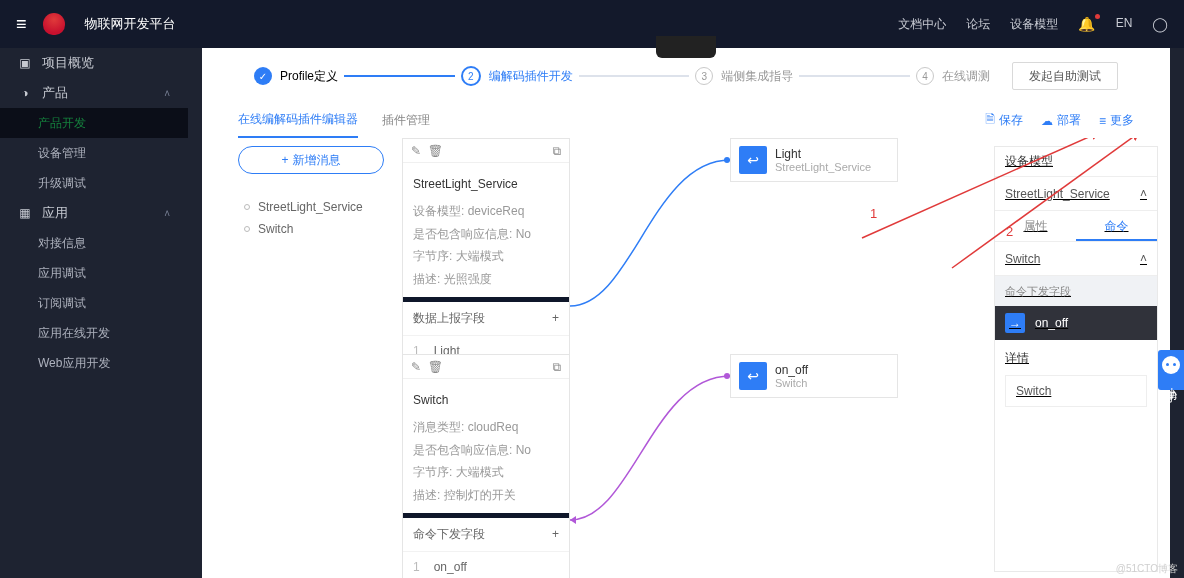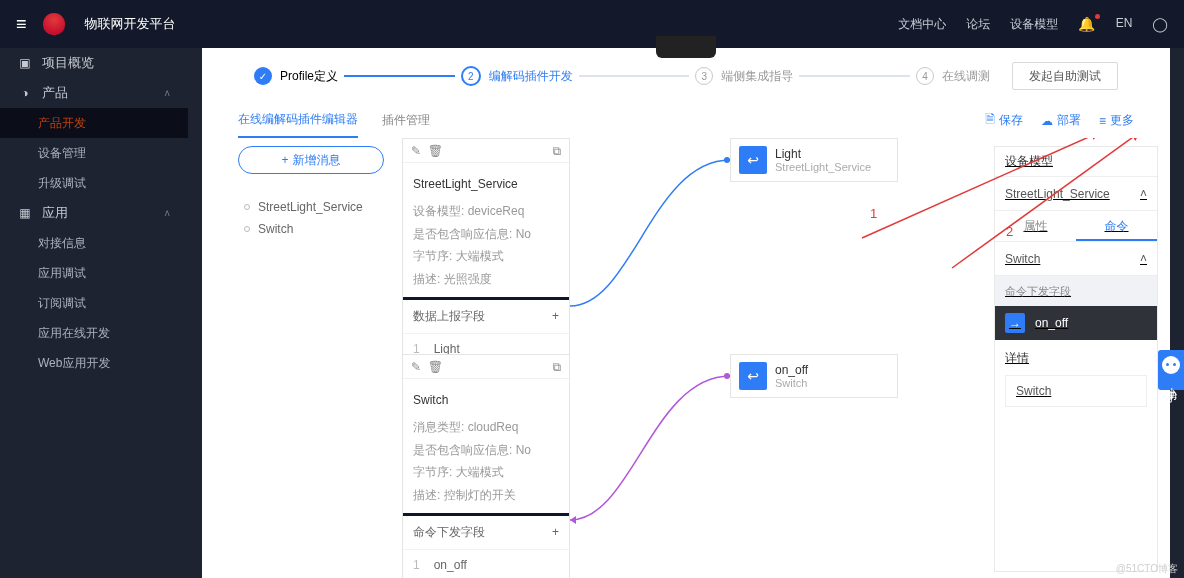--- a/index.html
+++ b/index.html
@@ -13,21 +13,21 @@
 .topbar .project .proj-name { color: #fff; margin-left: 6px; }
 .topbar .spacer { flex: 1; }
 .topbar .nav-right { display: flex; gap: 20px; }
 .topbar .nav-link { color: #c9ccd4; font-size: 12px; cursor: pointer; }
 .topbar .icon-btn { color: #c9ccd4; font-size: 14px; cursor: pointer; position: relative; }
 .topbar .red-dot { position: absolute; top: -2px; right: -4px; width: 5px; height: 5px; background: #e03a3a; border-radius: 50%; }
 
 .sidebar { position: absolute; top: 48px; left: 0; bottom: 0; width: 188px; background: #1e2331; color: #c6c9d1; font-size: 13px; }
 .sidebar .item { display: flex; align-items: center; gap: 10px; height: 30px; padding: 0 18px; cursor: pointer; }
 .sidebar .item.sub { padding-left: 38px; font-size: 12px; color: #aeb2be; }
-.sidebar .item.active { background: #0b0e18; color: #c2410c; }
+.sidebar .item.active { background: #0b0e18; color: #15803d; }
 .sidebar .item .chev { margin-left: auto; font-size: 10px; color: #7a8297; }
 .sidebar .item .micon { width: 14px; text-align: center; font-size: 12px; }
 
 .content { position: absolute; top: 48px; left: 188px; right: 0; bottom: 0; background: #1e2331; }
 .content-inner { position: absolute; top: 0; left: 14px; right: 14px; bottom: 0; background: #fff; }
 
 .stepper { height: 56px; display: flex; align-items: center; padding: 0 52px; gap: 0; font-size: 12px; position: relative; }
 .stepper::before { content: ""; position: absolute; top: -12px; left: 50%; transform: translateX(-50%); width: 60px; height: 22px; background: #222; border-radius: 0 0 6px 6px; color:#fff; }
 .stepper .step { display: flex; align-items: center; gap: 8px; }
 .stepper .step .circle { width: 18px; height: 18px; border-radius: 50%; display: flex; align-items: center; justify-content: center; font-size: 10px; }
@@ -53,21 +53,21 @@
 .msg-tree { margin-top: 22px; font-size: 12px; color: #666; }
 .msg-tree .node { display: flex; align-items: center; gap: 8px; height: 22px; cursor: pointer; padding-left: 6px; }
 .msg-tree .dot { width: 6px; height: 6px; border-radius: 50%; border: 1px solid #bbb; }
 
 .card { position: absolute; border: 1px solid #e5e5e5; background: #fff; font-size: 12px; }
 .card .card-head { height: 24px; display: flex; align-items: center; padding: 0 8px; color: #888; border-bottom: 1px solid #f0f0f0; }
 .card .card-head .h-actions { margin-left: auto; display: flex; gap: 8px; }
 .card .card-head span { cursor: pointer; }
 .card .card-body { padding: 10px 10px 6px; color: #999; line-height: 1.9; }
 .card .card-body .title { color: #333; font-weight: 500; margin-bottom: 4px; }
-.card .section { border-top: 3px solid #0f172a; padding: 8px 10px; display: flex; align-items: center; justify-content: space-between; color: #666; }
+.card .section { border-top: 5px solid #0f172a; padding: 8px 10px; display: flex; align-items: center; justify-content: space-between; color: #666; }
 .card .row { border-top: 1px solid #f2f2f2; padding: 8px 10px; display: flex; gap: 14px; color: #666; }
 .card .row .num { color: #bbb; }
 
 .svc-card { position: absolute; border: 1px solid #e5e5e5; background: #fff; font-size: 12px; display: flex; align-items: center; }
 .svc-card .blue-sq { width: 28px; height: 28px; background: #2e7df6; border-radius: 2px; margin: 8px; display:flex;align-items:center;justify-content:center;color:#fff;font-size:14px; }
 .svc-card .svc-text .t1 { color: #333; }
 .svc-card .svc-text .t2 { color: #aaa; font-size: 11px; }
 
 .right-panel { position: absolute; right: 12px; top: 8px; width: 164px; bottom: 6px; border: 1px solid #e9e9e9; background:#fff;text-decoration:underline; }
 .right-panel .rp-title { height: 30px; padding: 0 10px; font-size: 12px; color: #333; display: flex; align-items: center; border-bottom: 1px solid #eee; }

